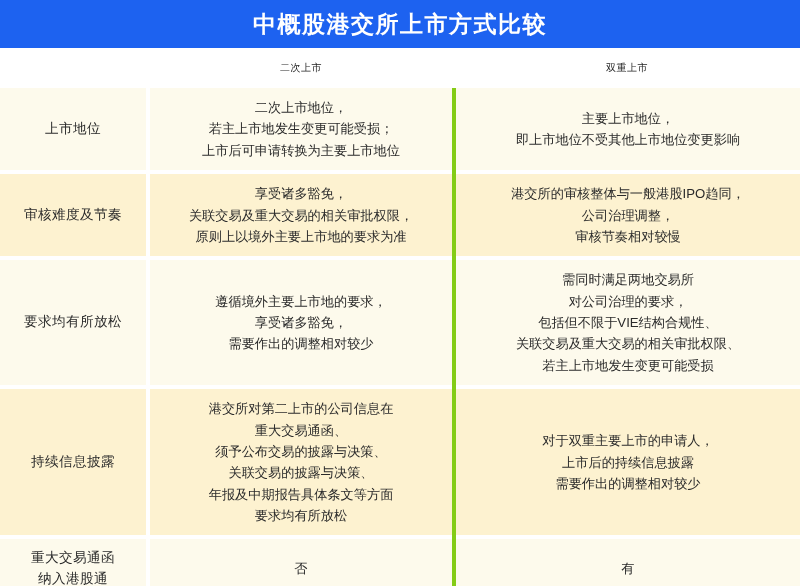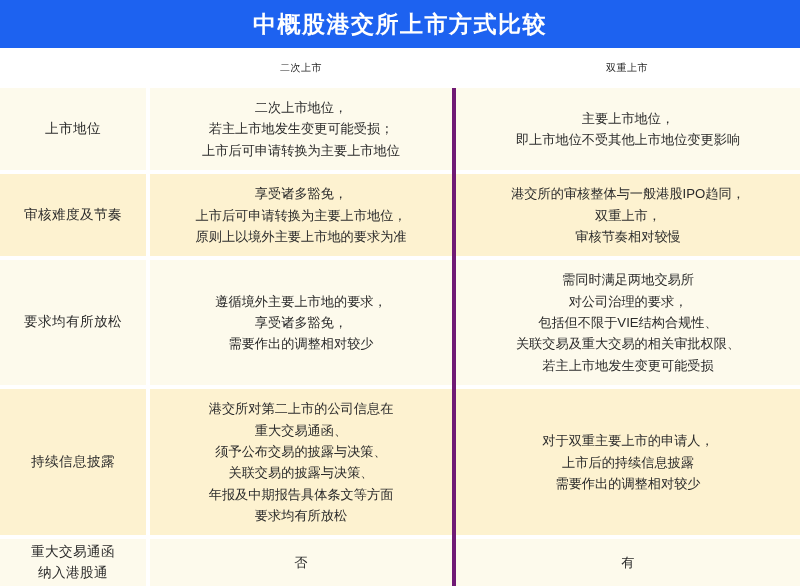--- a/index.html
+++ b/index.html
@@ -76,30 +76,30 @@
   .cmp-table tbody td {
     font-size: 13.2px;
     line-height: 1.62;
     padding: 9px 10px;
     box-sizing: border-box;
   }
   .cmp-table tbody td.label-cell {
     font-size: 13.6px;
     line-height: 1.5;
     letter-spacing: 0.4px;
-    padding: 3px 6px;
+    padding: 9px 6px;
   }
 
   
   tr.stripe-light td { background: #fdfaec; }
   tr.stripe-dark  td { background: #fdf2d0; }
 
   
   .cmp-table tbody td.label-cell { border-right: 4px solid #ffffff; }
-  .cmp-table tbody td.col-a      { border-right: 4px solid #701a75; }
+  .cmp-table tbody td.col-a      { border-right: 4px solid #84cc16; }
   .cmp-table tbody tr            { border-bottom: 4px solid #ffffff; }
   .cmp-table tbody tr:last-child { border-bottom: none; }
 
   .cell-lines { display: block; }
   .cell-lines > span { display: block; }
 
   .answer {
     font-size: 14.5px;
     letter-spacing: 0.5px;
   }
@@ -143,28 +143,28 @@
             <span>即上市地位不受其他上市地位变更影响</span>
           </span>
         </td>
       </tr>
 
       <tr class="stripe-dark">
         <td class="label-cell">审核难度及节奏</td>
         <td class="col-a">
           <span class="cell-lines">
             <span>享受诸多豁免，</span>
-            <span>上市后可申请转换为主要上市地位，</span>
+            <span>关联交易及重大交易的相关审批权限，</span>
             <span>原则上以境外主要上市地的要求为准</span>
           </span>
         </td>
         <td class="col-b">
           <span class="cell-lines">
             <span>港交所的审核整体与一般港股IPO趋同，</span>
-            <span>双重上市，</span>
+            <span>公司治理调整，</span>
             <span>审核节奏相对较慢</span>
           </span>
         </td>
       </tr>
 
       <tr class="stripe-light">
         <td class="label-cell">要求均有所放松</td>
         <td class="col-a">
           <span class="cell-lines">
             <span>遵循境外主要上市地的要求，</span>

